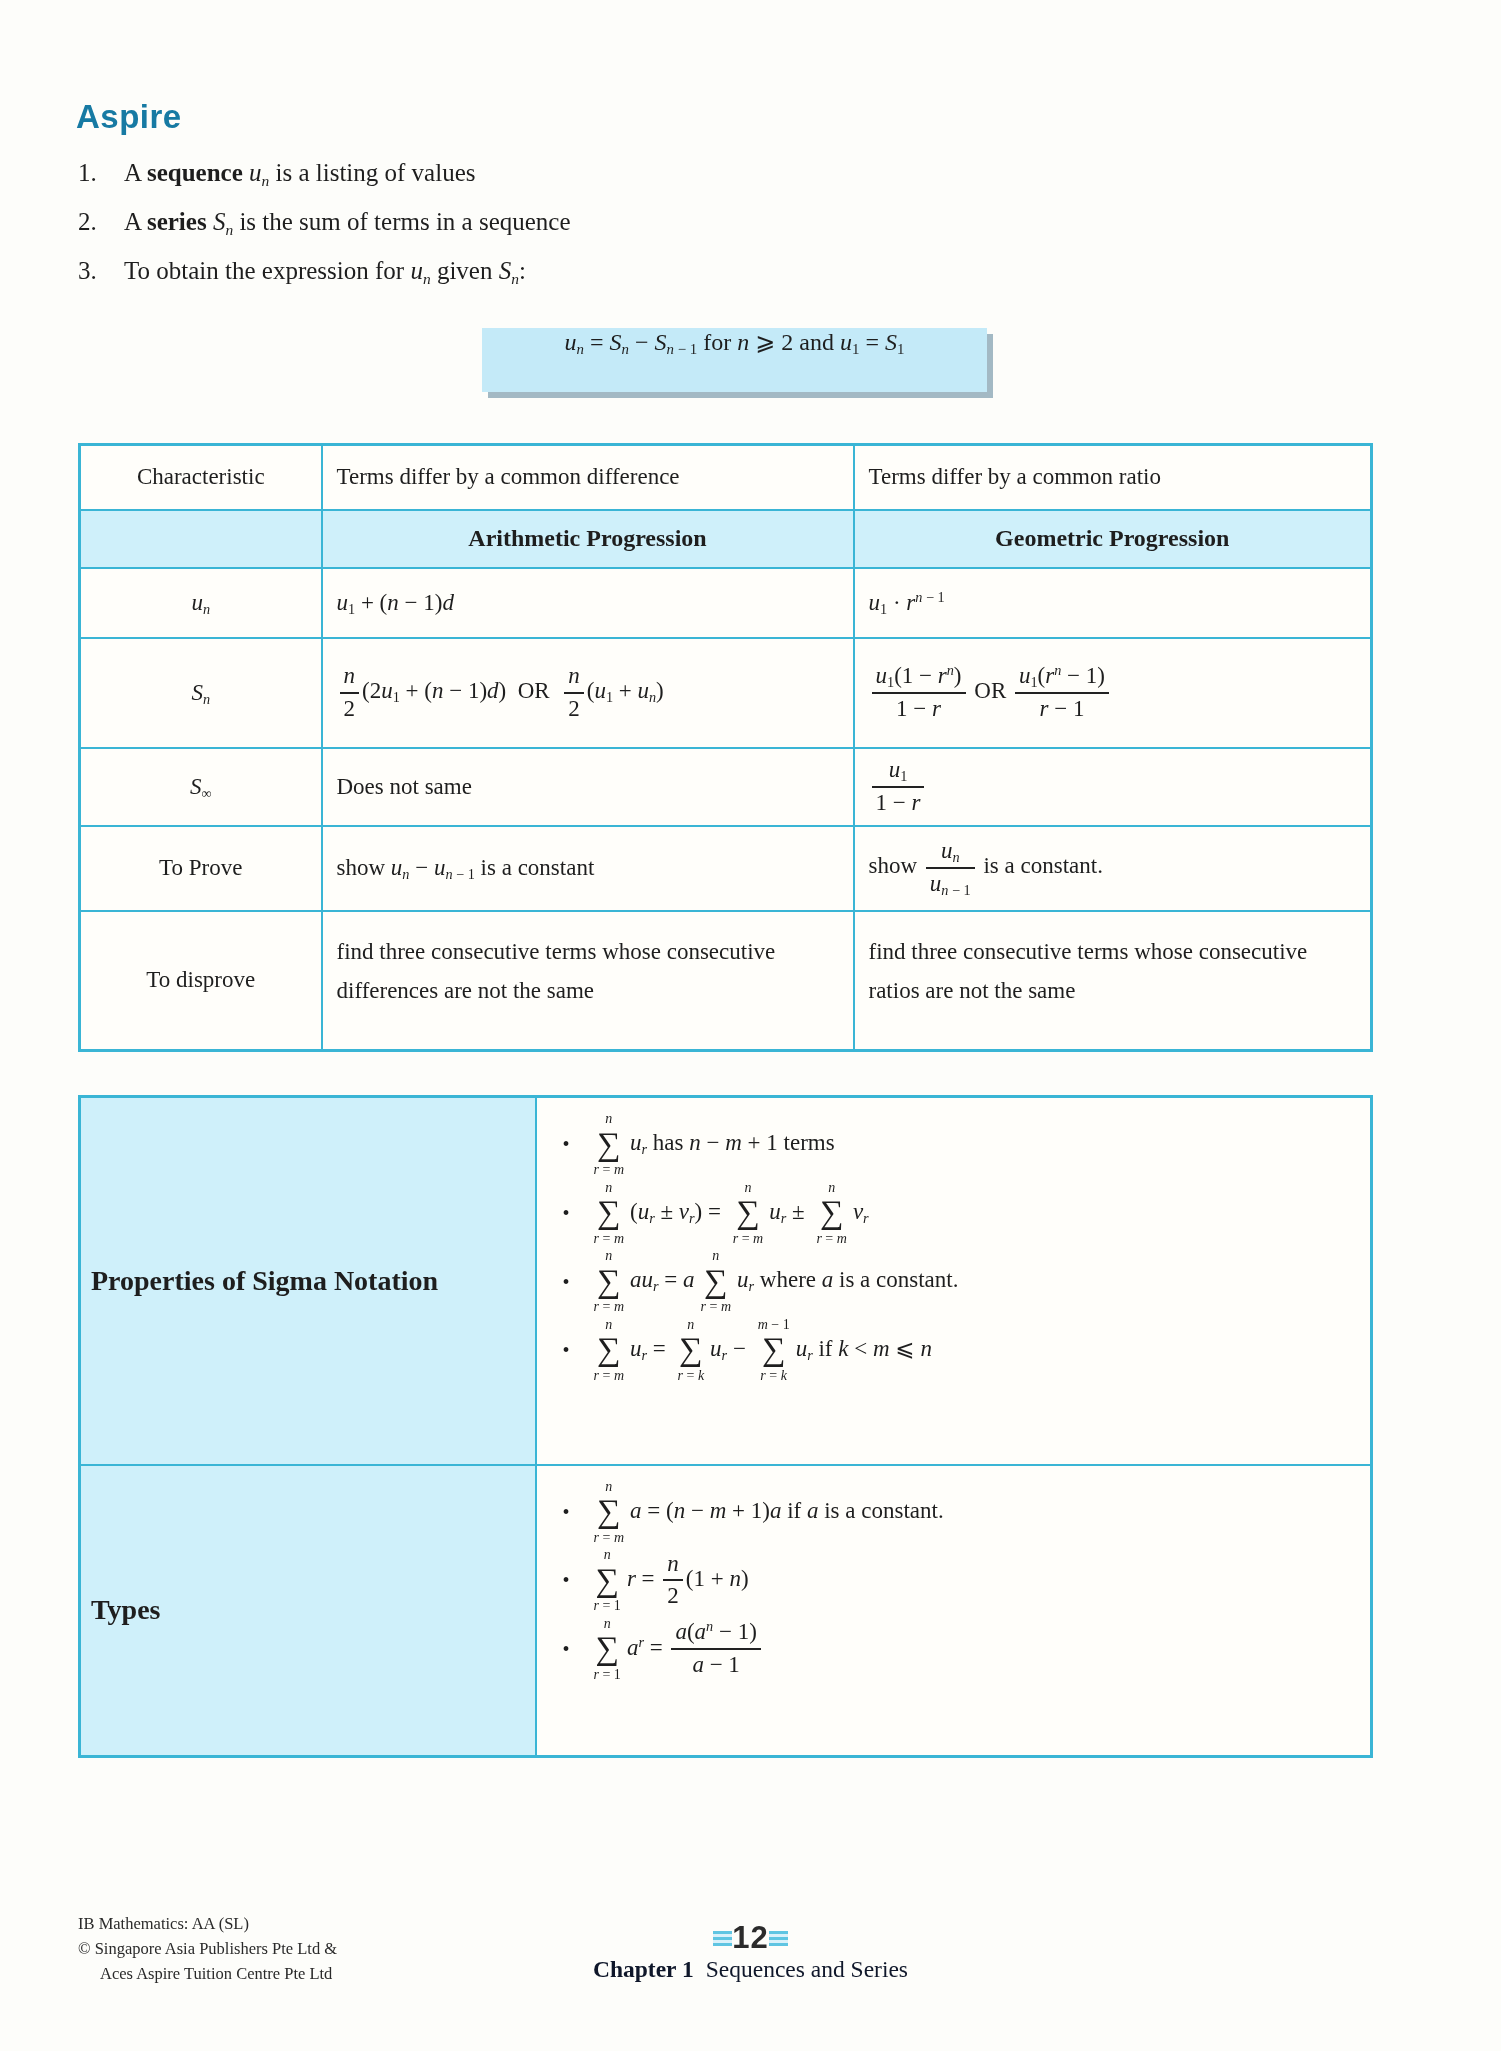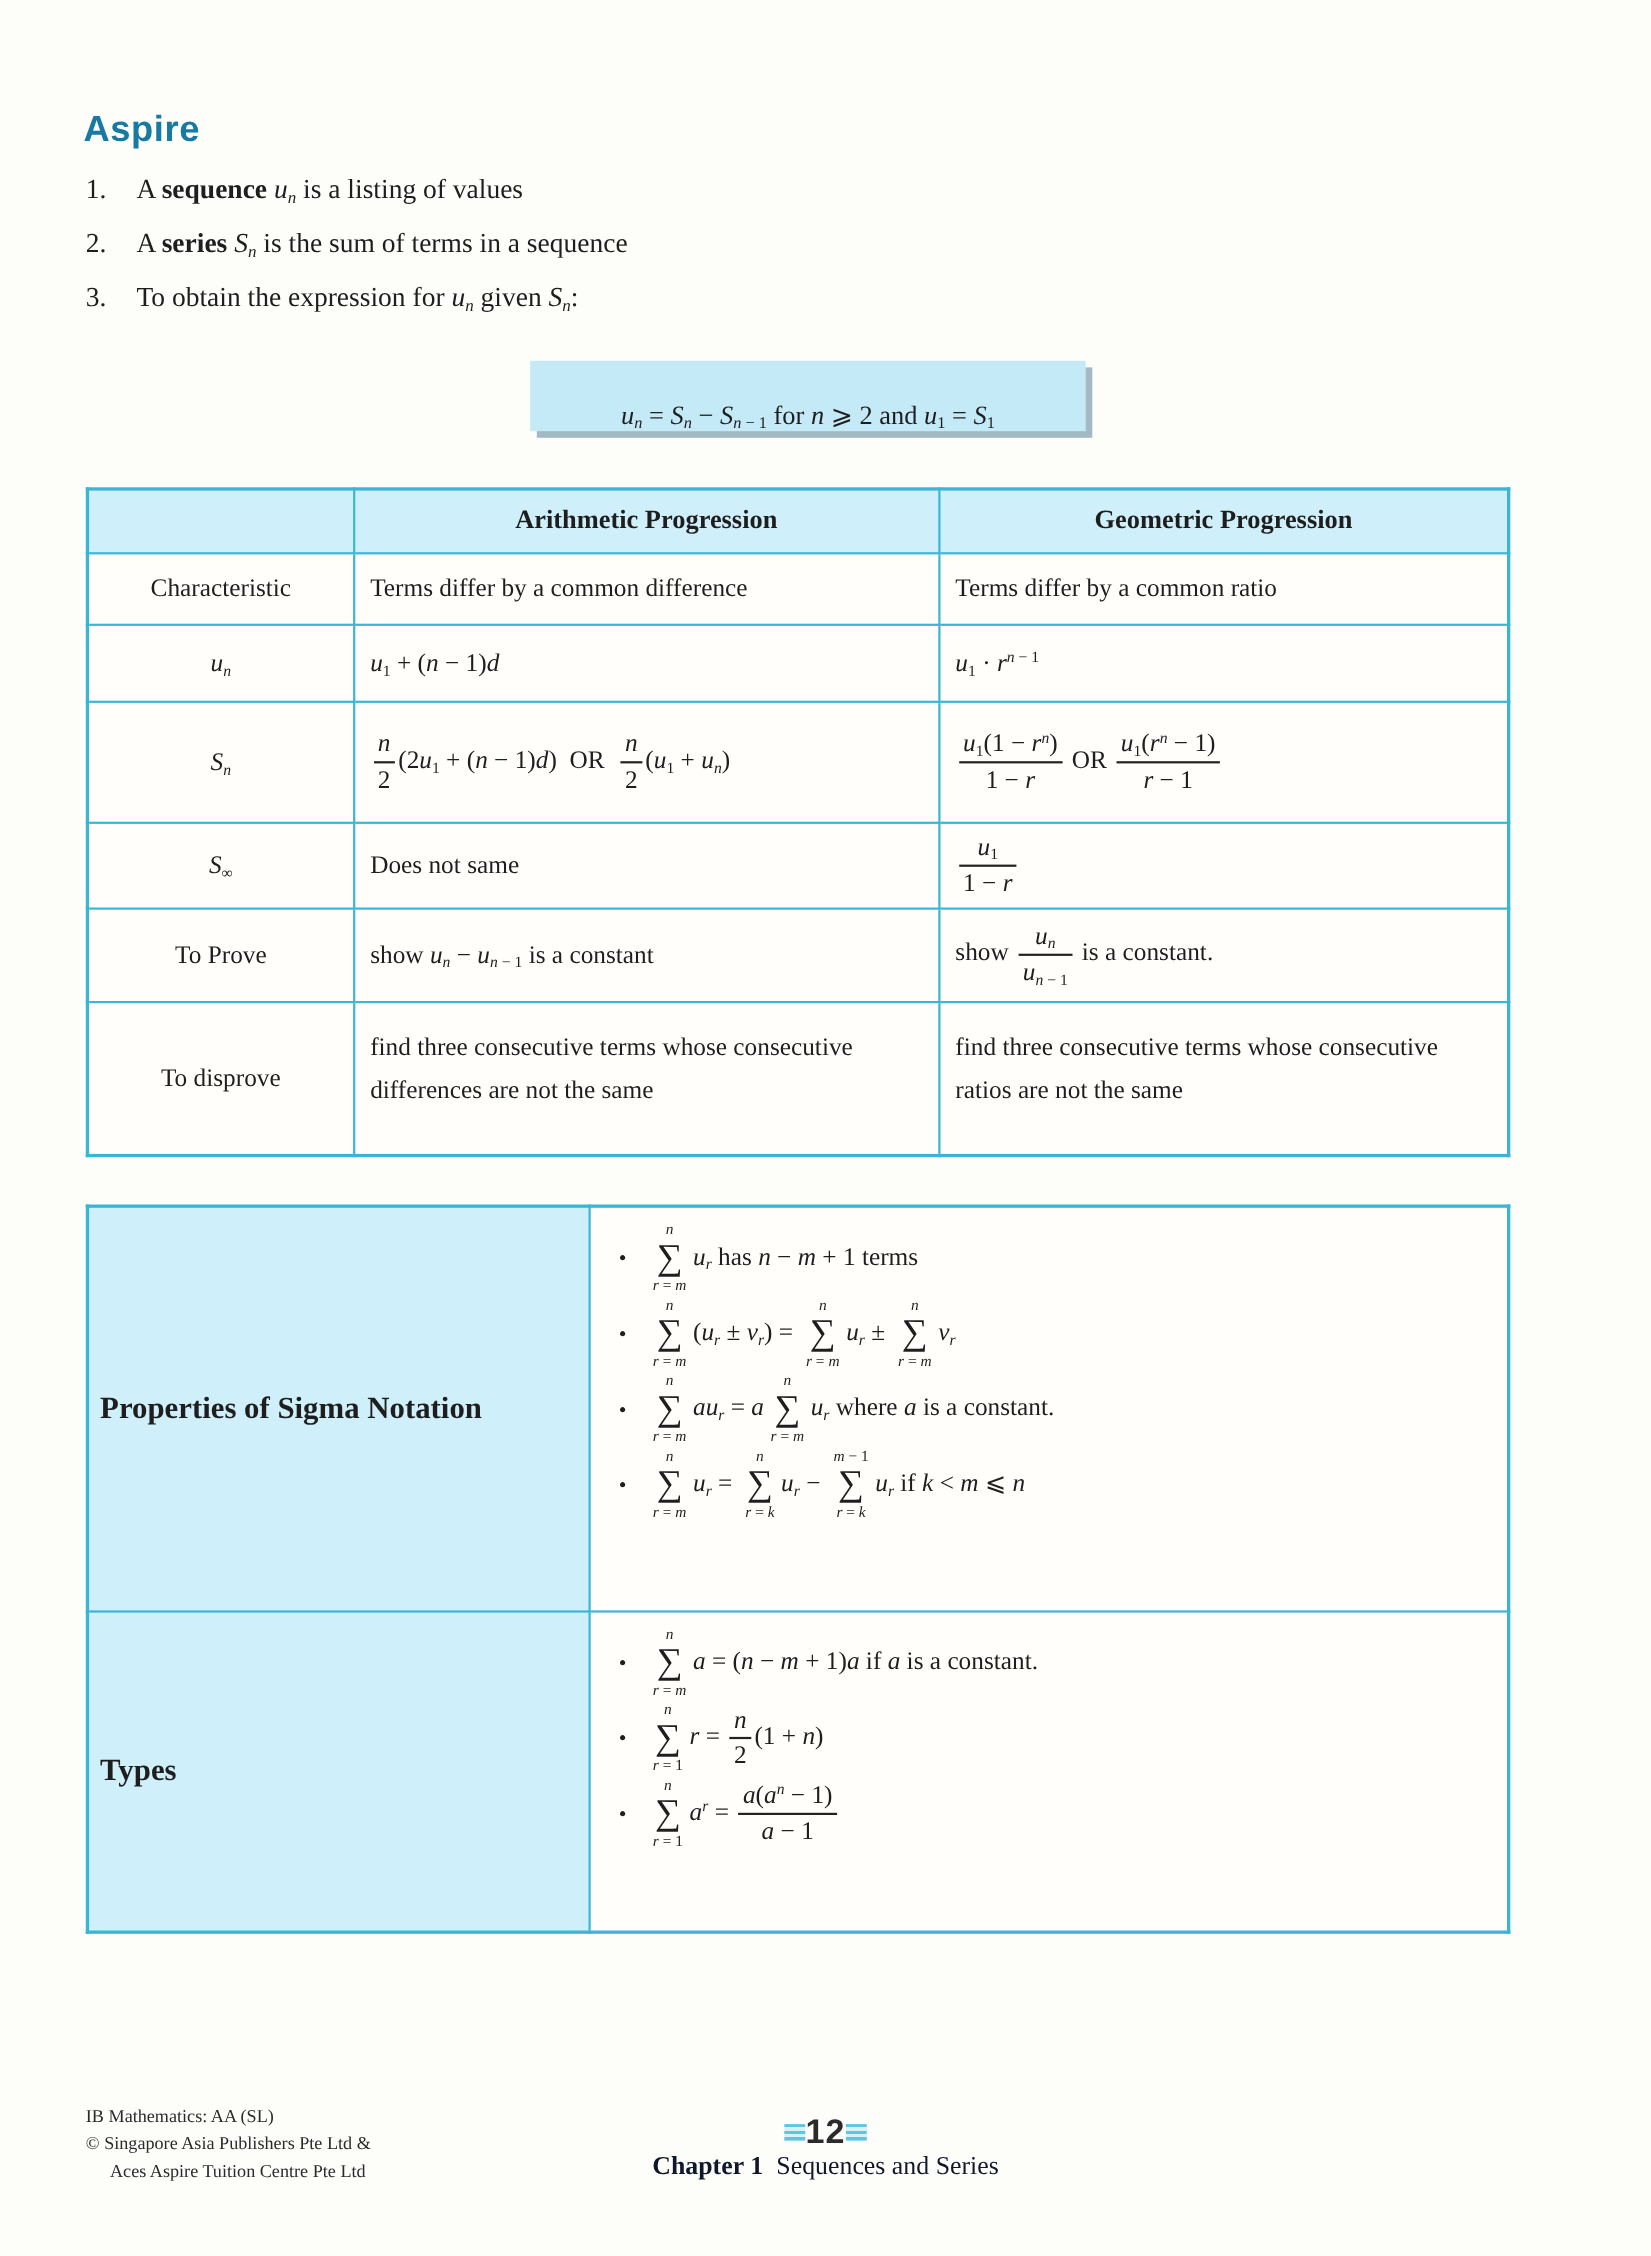--- a/index.html
+++ b/index.html
@@ -28,21 +28,21 @@
 
   sub, sup { font-size: 0.62em; line-height: 0; }
   sub { vertical-align: -0.3em; }
   sup { vertical-align: 0.55em; }
 
   
   .formula-box {
     position: absolute; left: 482px; top: 328px; width: 505px; height: 64px;
     background: #c4eaf8;
     box-shadow: 6px 6px 0 #a3b9c4;
-    display: flex; align-items: flex-end; justify-content: center;
+    display: flex; align-items: flex-start; justify-content: center;
     font-size: 24px;
   }
 
   
   table.grid { border-collapse: collapse; table-layout: fixed; position: absolute; }
   table.grid td, table.grid th { border: 2.5px solid #3ab5d5; }
   table.grid { border: 3px solid #3ab5d5; }
 
   .t1 { left: 78px; top: 443px; width: 1292px; font-size: 23px; }
   .t1 th {
@@ -126,29 +126,29 @@
     <span><i>u</i><sub><i>n</i></sub> = <i>S</i><sub><i>n</i></sub> − <i>S</i><sub><i>n</i> − 1</sub> for <i>n</i> ⩾ 2 and <i>u</i><sub>1</sub> = <i>S</i><sub>1</sub></span>
   </div>
 
   <table class="grid t1">
     <colgroup>
         <col style="width:242px">
         <col style="width:532px">
         <col style="width:518px">
       </colgroup>
     <tbody>
-        <tr>
+        <tr style="height:65px">
+      <td class="lbl">Characteristic</td>
+      <td>Terms differ by a common difference</td>
+      <td>Terms differ by a common ratio</td>
+    </tr>
+    <tr>
       <th></th>
       <th>Arithmetic Progression</th>
       <th>Geometric Progression</th>
-    </tr>
-    <tr style="height:65px">
-      <td class="lbl">Characteristic</td>
-      <td>Terms differ by a common difference</td>
-      <td>Terms differ by a common ratio</td>
     </tr>
     <tr style="height:70px">
       <td class="lbl"><i>u</i><sub><i>n</i></sub></td>
       <td><i>u</i><sub>1</sub> + (<i>n</i> − 1)<i>d</i></td>
       <td><i>u</i><sub>1</sub> · <i>r</i><sup><i>n</i> − 1</sup></td>
     </tr>
     <tr style="height:110px">
       <td class="lbl"><i>S</i><sub><i>n</i></sub></td>
       <td><span class="fr"><span class="nu"><i>n</i></span><span class="de">2</span></span>(2<i>u</i><sub>1</sub> + (<i>n</i> − 1)<i>d</i>)&nbsp;&nbsp;OR&nbsp;&nbsp;<span class="fr"><span class="nu"><i>n</i></span><span class="de">2</span></span>(<i>u</i><sub>1</sub> + <i>u</i><sub><i>n</i></sub>)</td>
       <td><span class="fr"><span class="nu"><i>u</i><sub>1</sub>(1 − <i>r</i><sup><i>n</i></sup>)</span><span class="de">1 − <i>r</i></span></span>&nbsp;OR&nbsp;<span class="fr"><span class="nu"><i>u</i><sub>1</sub>(<i>r</i><sup><i>n</i></sup> − 1)</span><span class="de"><i>r</i> − 1</span></span></td>

